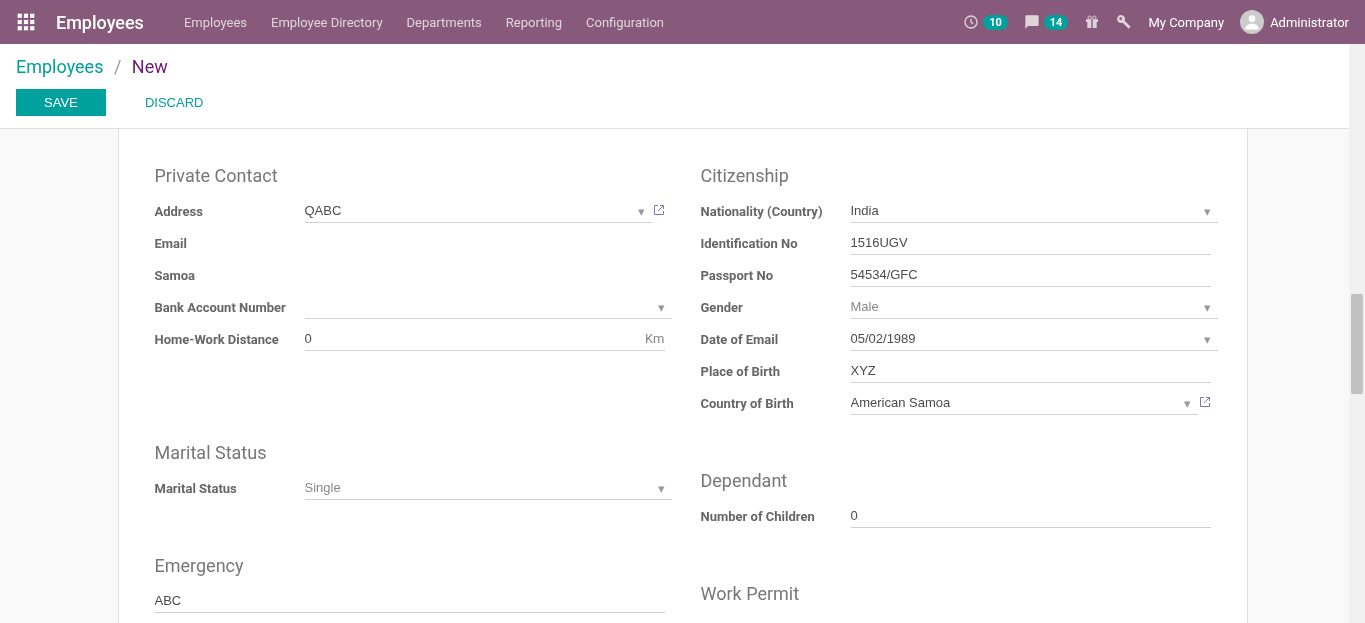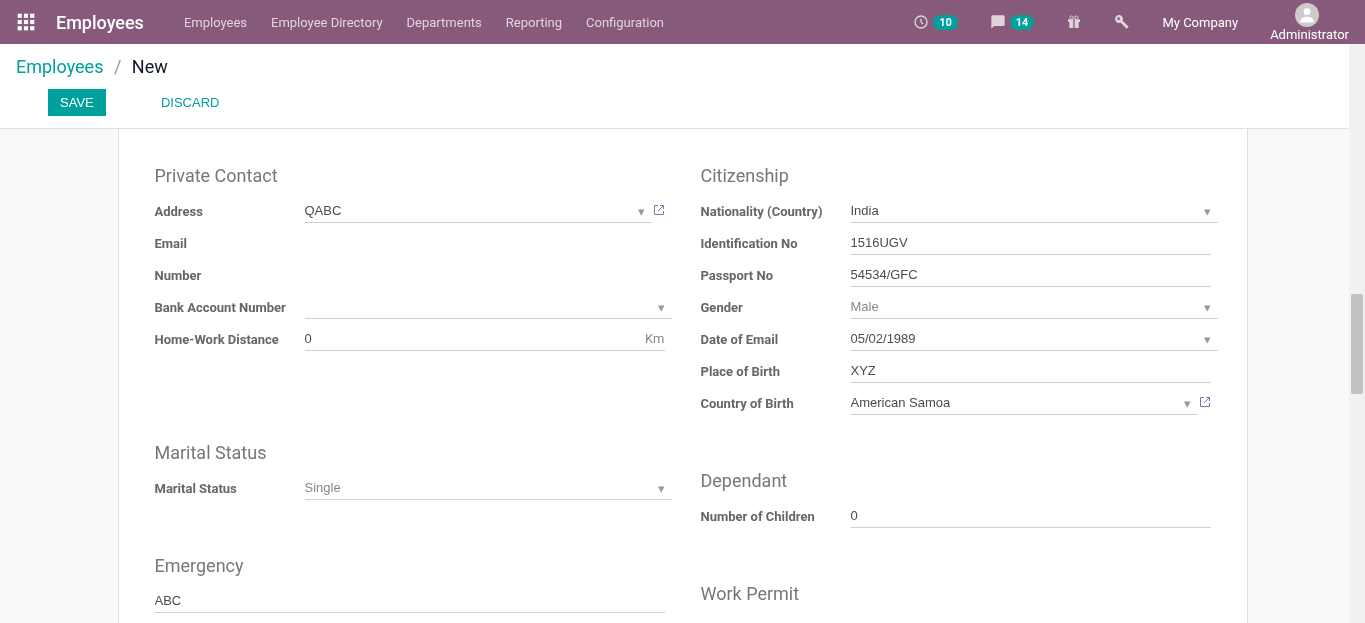--- a/index.html
+++ b/index.html
@@ -5,36 +5,36 @@
   * { box-sizing: border-box; margin: 0; padding: 0; }
   body { font-family: -apple-system, BlinkMacSystemFont, "Segoe UI", Roboto, "Helvetica Neue", Arial, sans-serif; font-size: 13px; color: #4c4c4c; background: #fff; }
   
   
   .navbar { background: #875a7b; height: 44px; display: flex; align-items: center; padding: 0 16px; color: #fff; }
   .apps-icon { width: 20px; height: 20px; margin-right: 20px; cursor: pointer; }
   .apps-icon svg { fill: #fff; }
   .brand { font-size: 18px; font-weight: 500; margin-right: 40px; }
   .nav-menu { display: flex; gap: 24px; flex: 1; }
   .nav-menu a { color: #e0d4db; font-size: 13px; text-decoration: none; cursor: pointer; }
-  .systray { display: flex; align-items: center; gap: 32px; }
+  .systray { display: flex; align-items: center; gap: 16px; }
   .badge-wrap { position: relative; display: flex; align-items: center; cursor: pointer; }
   .badge { background: #00a09d; color: #fff; font-size: 11px; font-weight: bold; padding: 1px 6px; border-radius: 10px; margin-left: 4px; }
   .icon-btn { color: #e0d4db; cursor: pointer; display: flex; align-items: center; }
   .company { color: #ffffff; font-size: 13px; cursor: pointer; }
   .avatar { width: 24px; height: 24px; border-radius: 50%; background: #ccc; display: inline-flex; align-items: center; justify-content: center; margin-right: 6px; }
   .avatar svg { width: 20px; height: 20px; fill: #fff; }
-  .user { display: flex; align-items: center; color: #fff; cursor: pointer; flex-direction: column; }
+  .user { display: flex; align-items: center; color: #fff; cursor: pointer; }
 
   
   .control-panel { padding: 12px 16px; border-bottom: 1px solid #e0e0e0; }
   .breadcrumb { font-size: 18px; margin-bottom: 12px; }
   .breadcrumb a { color: #00a09d; text-decoration: none; cursor: pointer; }
   .breadcrumb .sep { color: #999; margin: 0 6px; }
-  .breadcrumb .current { color: #0f172a; }
-  .btn { padding: 6px 12px; font-size: 13px; border: none; cursor: pointer; margin-right: 8px; margin-left: 32px; }
+  .breadcrumb .current { color: #701a75; }
+  .btn { padding: 6px 28px; font-size: 13px; border: none; cursor: pointer; margin-right: 8px; }
   .btn-primary { background: #00a09d; color: #fff; text-transform: uppercase; font-weight: 500; }
   .btn-link { background: transparent; color: #00a09d; text-transform: uppercase; font-weight: 500; }
 
   
   .sheet-bg { background: #f9f9f9; padding: 0; display: flex; justify-content: center; }
   .sheet { background: #fff; width: 1130px; max-width: 1130px; border: 1px solid #e0e0e0; border-top: none; padding: 0 24px 24px 0; position: relative; }
 
   
   .tabs { display: flex; border-bottom: 1px solid #dee2e6; padding-left: 36px; }
   .tab { padding: 8px 16px; font-size: 13px; color: #6c757d; cursor: pointer; border: 1px solid transparent; margin-bottom: -1px; }
@@ -164,21 +164,21 @@
             </span>
           </div>
         </div>
 
         <div class="field-row">
           <div class="field-label">Email</div>
           <div class="field-value"><input class="field-input no-border" value="" style=""></div>
         </div>
 
         <div class="field-row">
-          <div class="field-label">Number</div>
+          <div class="field-label">Samoa</div>
           <div class="field-value"><input class="field-input no-border" value="" style=""></div>
         </div>
 
         <div class="field-row">
           <div class="field-label">Bank Account Number</div>
           <div class="field-value m2o-wrap">
             <input class="m2o-input" value="" style="">
             <span class="caret">▾</span>
           </div>
         </div>

